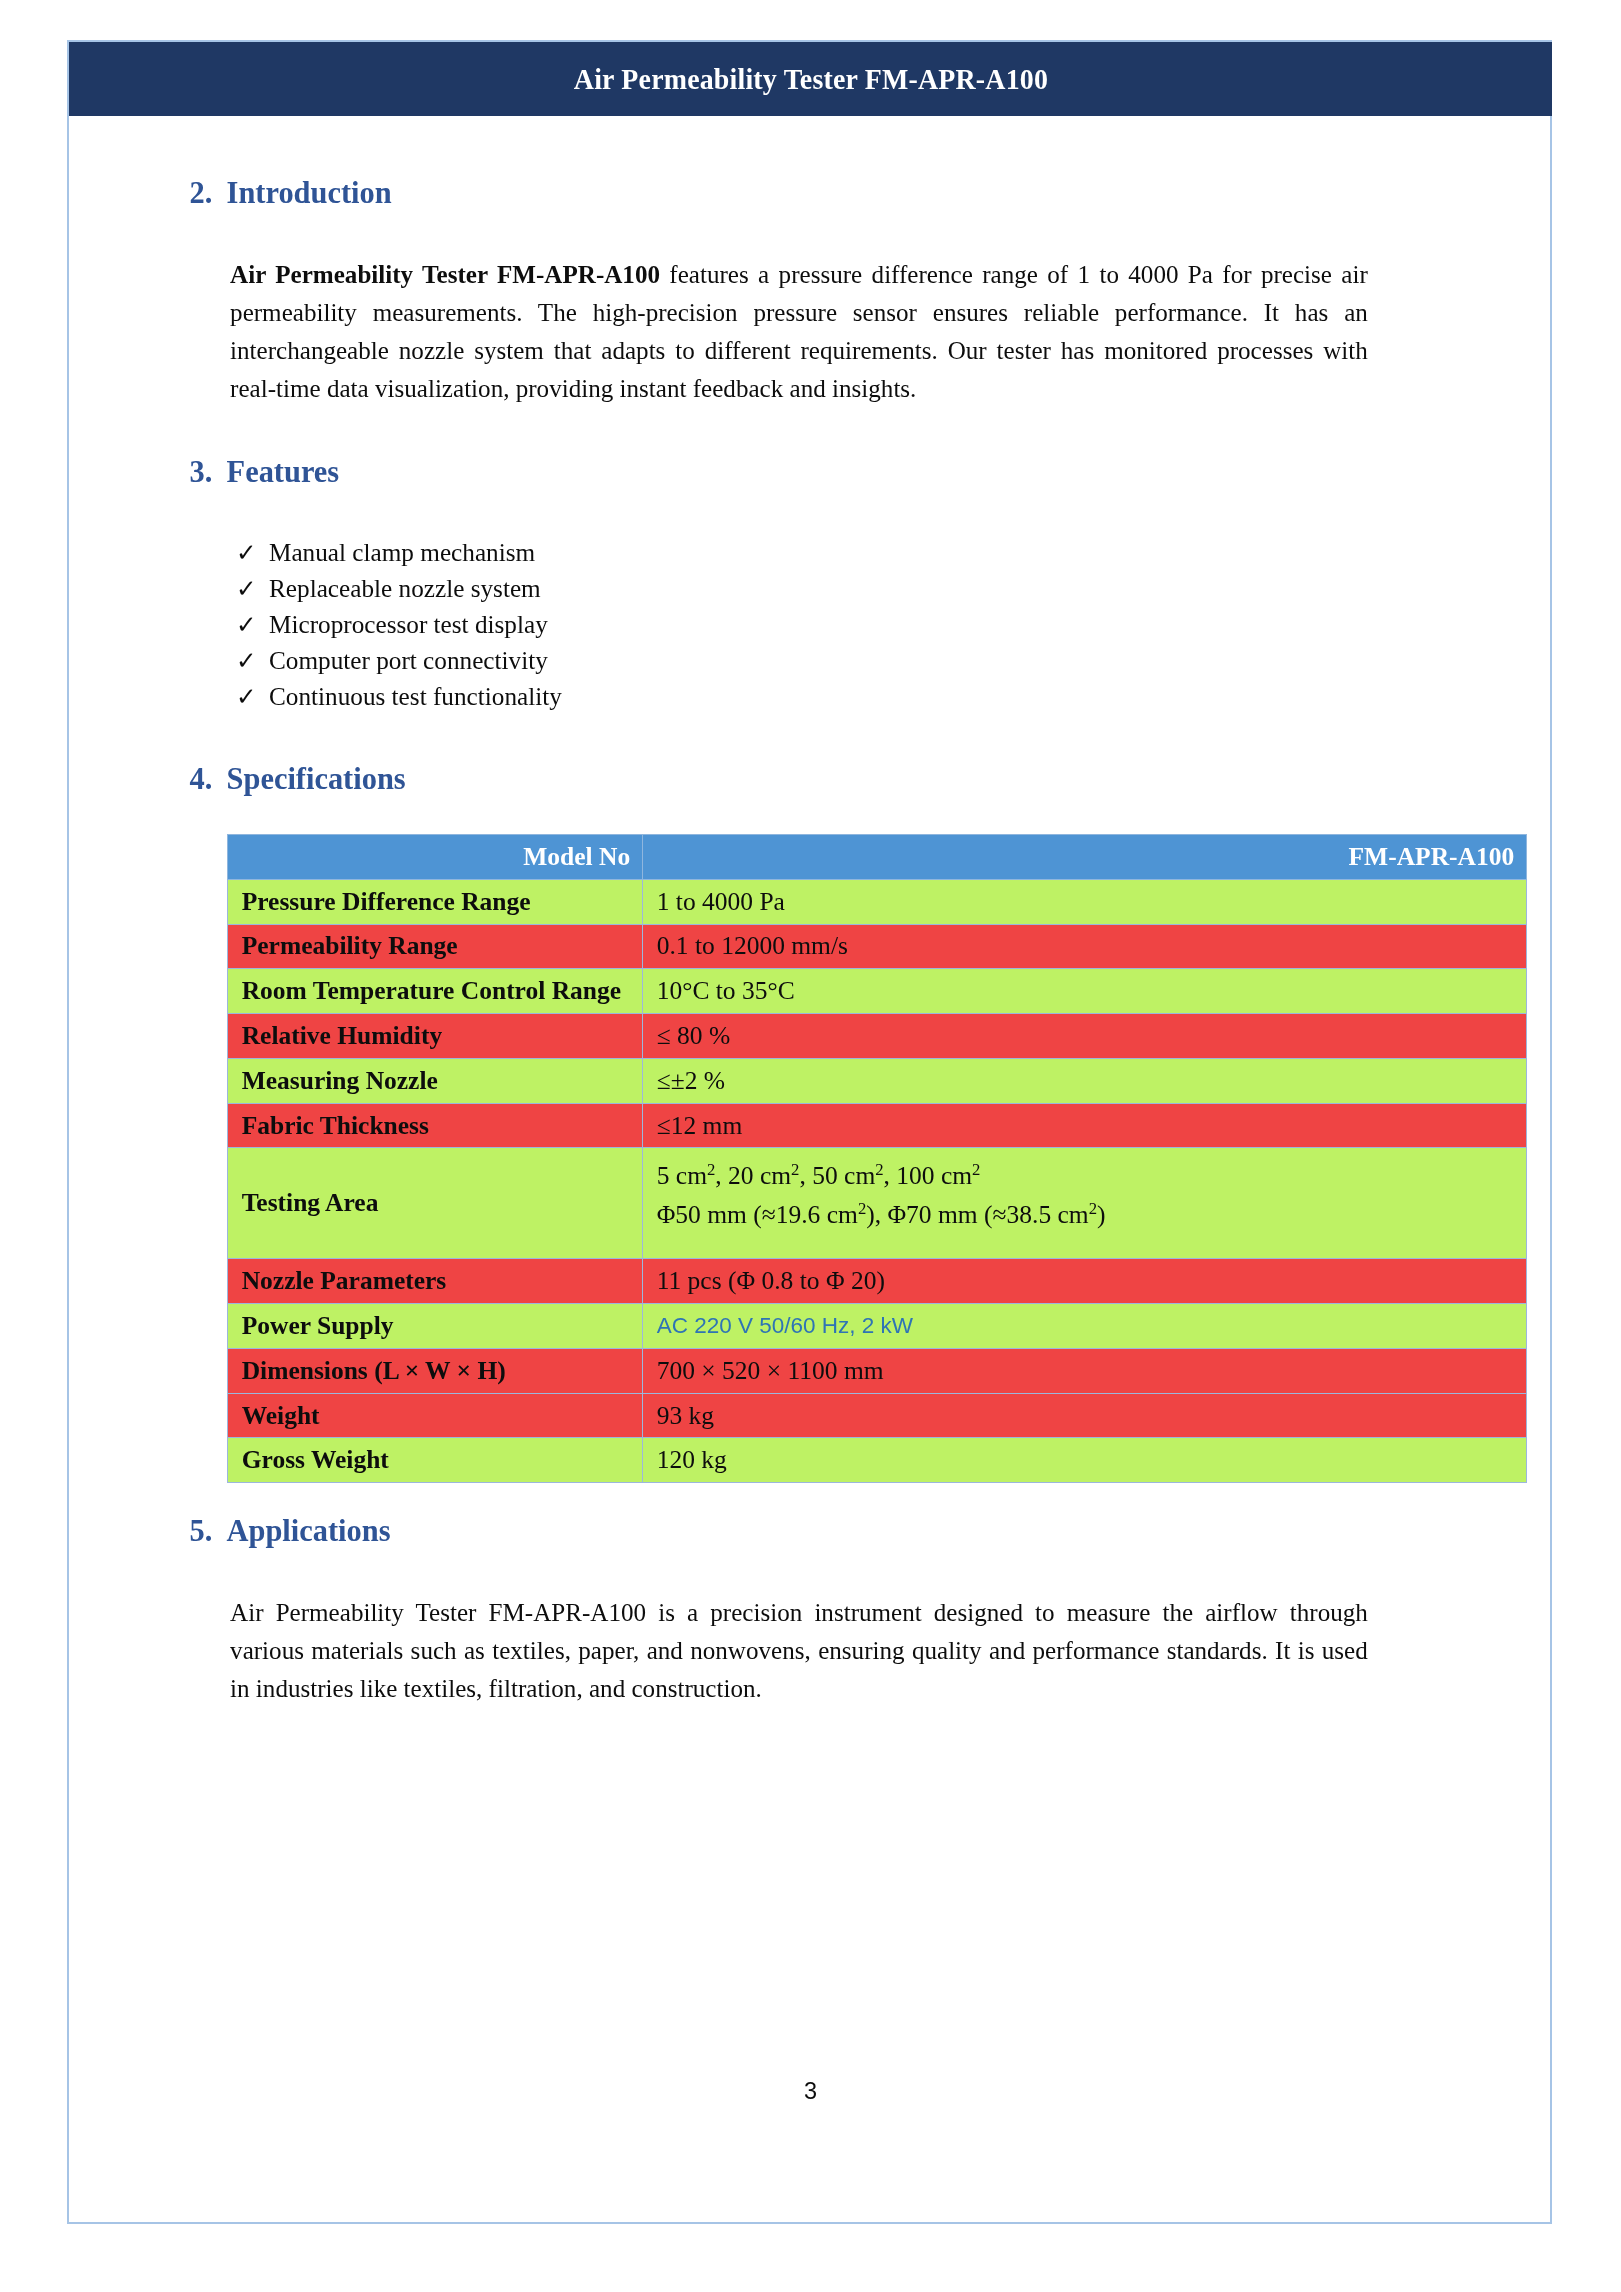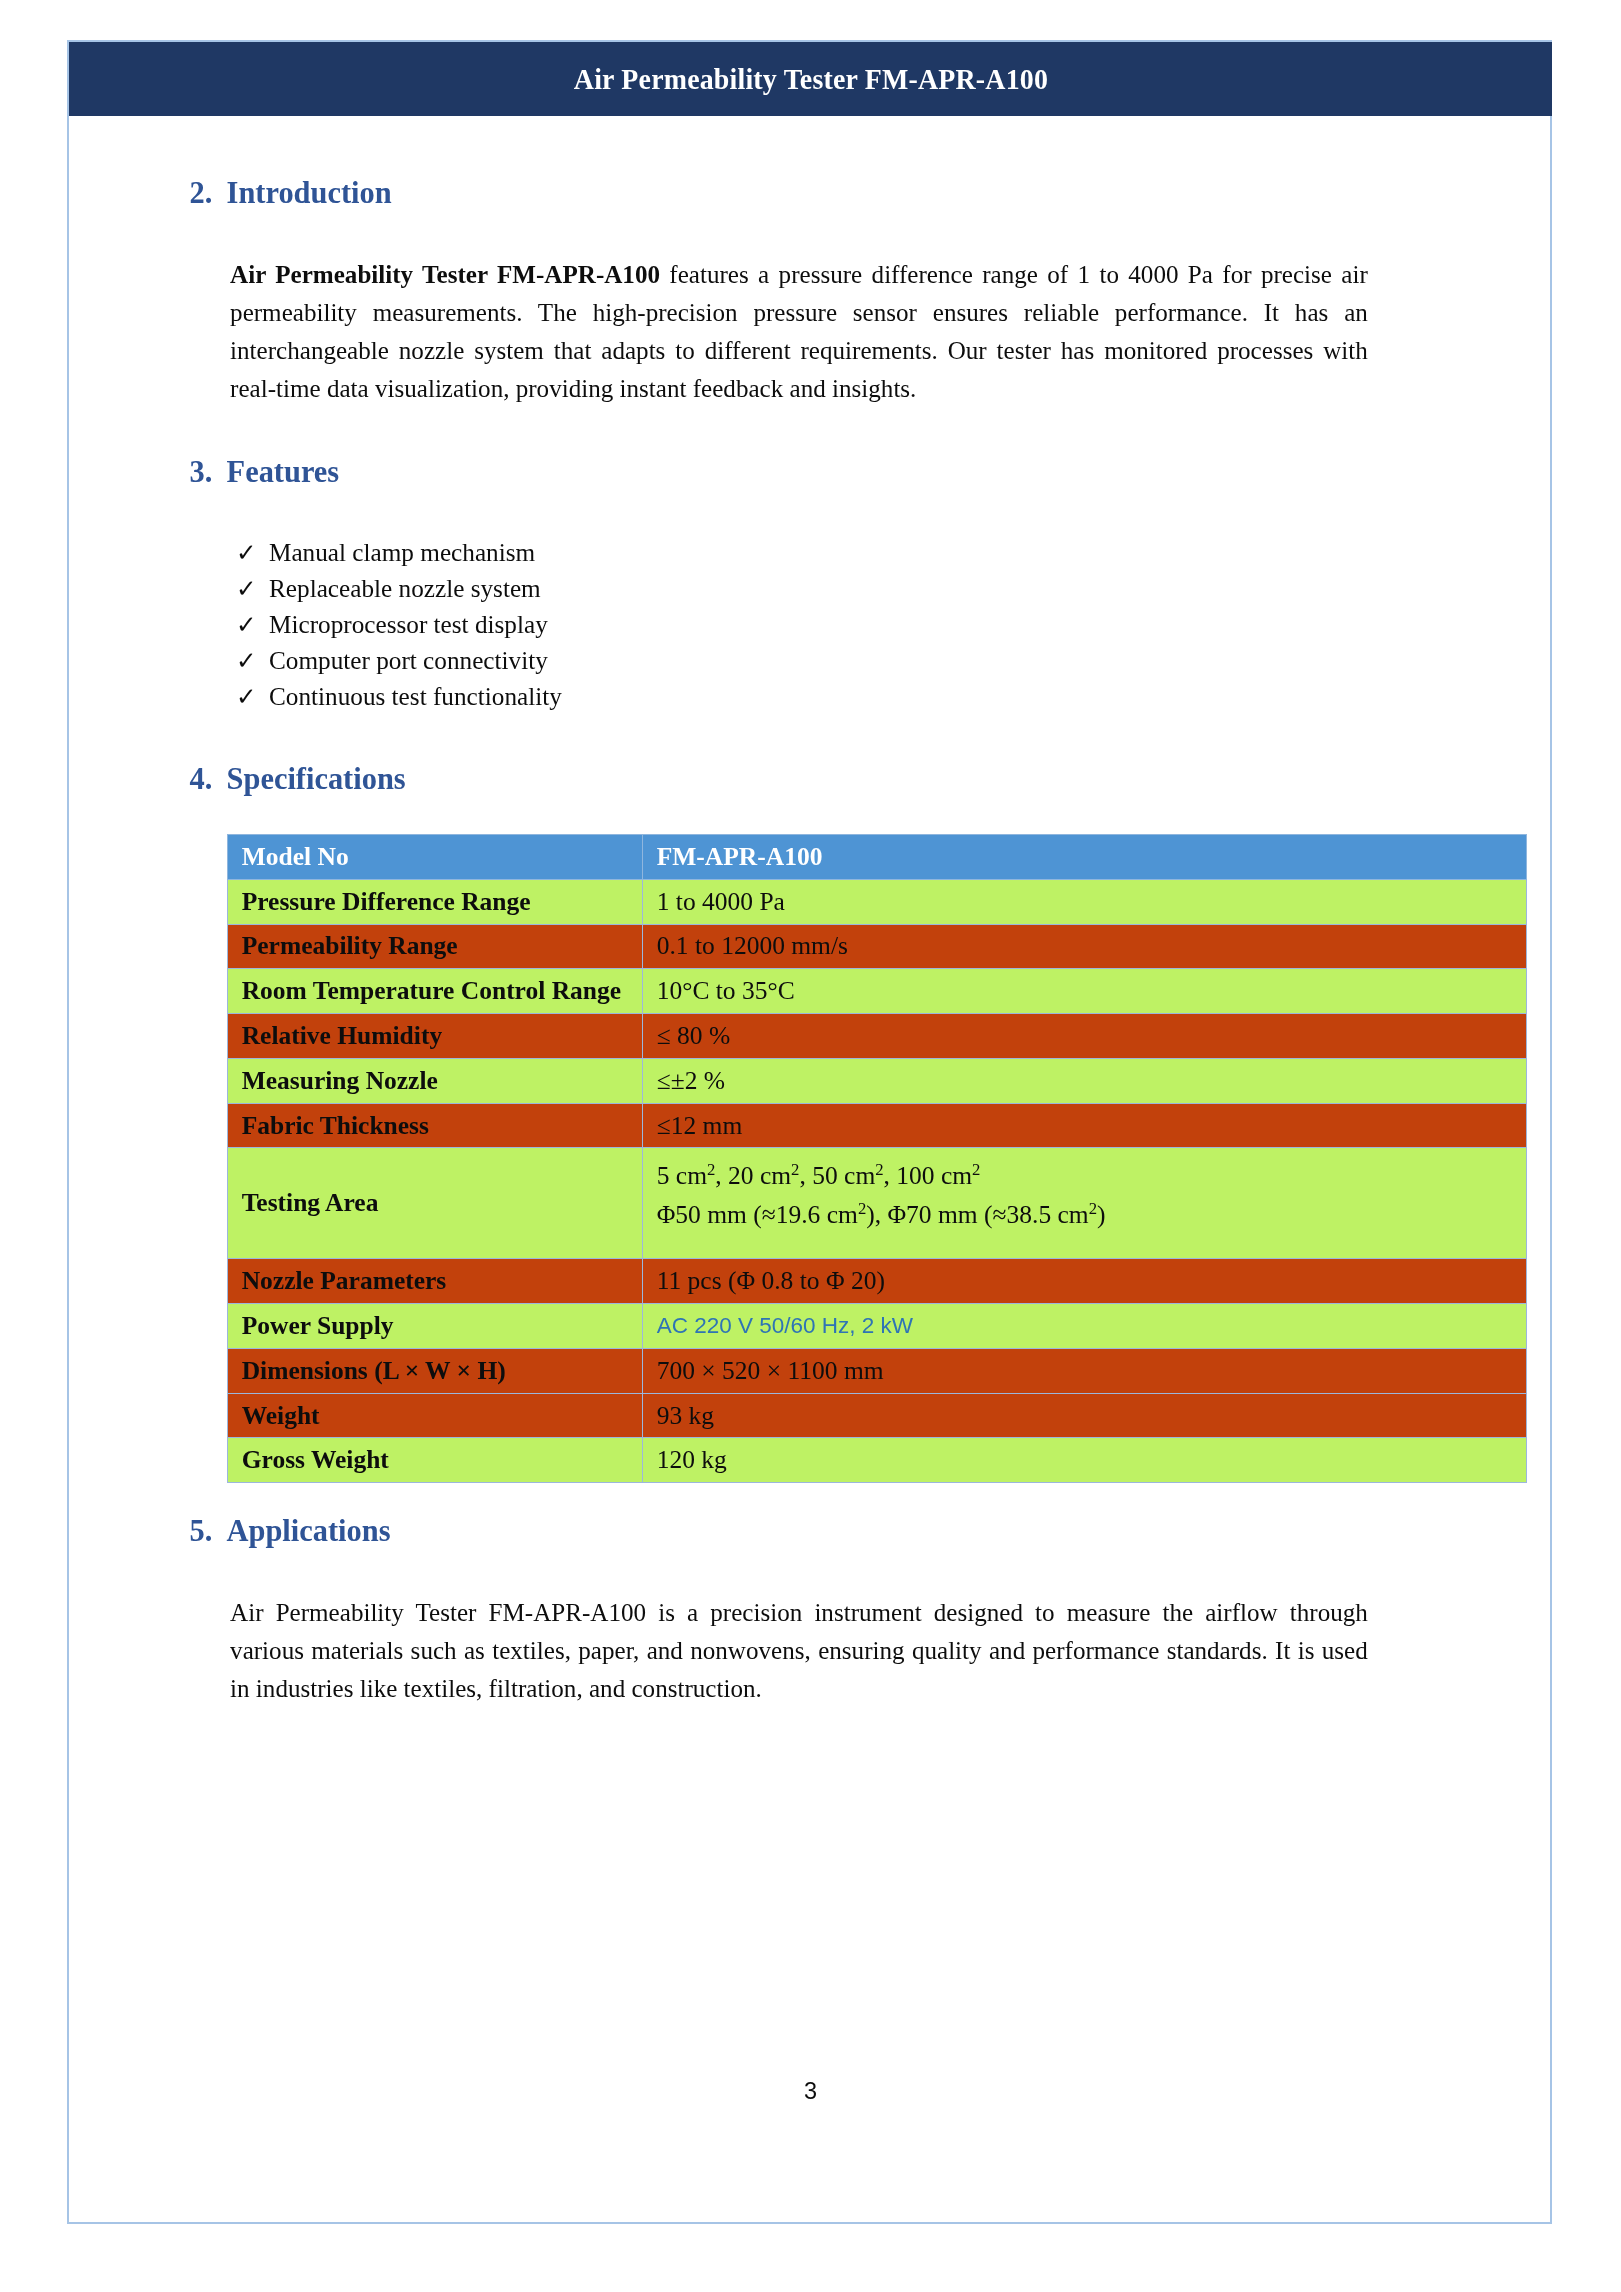--- a/index.html
+++ b/index.html
@@ -144,26 +144,26 @@
     line-height: 33px;
     color: #0d0d0d;
     height: 37px;
     box-sizing: border-box;
   }
   table.spec-table thead th {
     background: #4e94d4;
     color: #ffffff;
     font-weight: bold;
     font-size: 25.5px;
-    text-align: left;
+    text-align: right;
     height: 39px;
     border-color: #8fb6de;
   }
   table.spec-table tbody tr.shade td { background: #bef264; }
-  table.spec-table tbody tr.plain td { background: #c2410c; }
+  table.spec-table tbody tr.plain td { background: #ef4444; }
   table.spec-table td.key {
     font-weight: bold;
   }
   table.spec-table td .sq {
     font-size: 16.7px;
     vertical-align: super;
     line-height: 0;
   }
   table.spec-table td.val-accent {
     color: #2e74b5;

